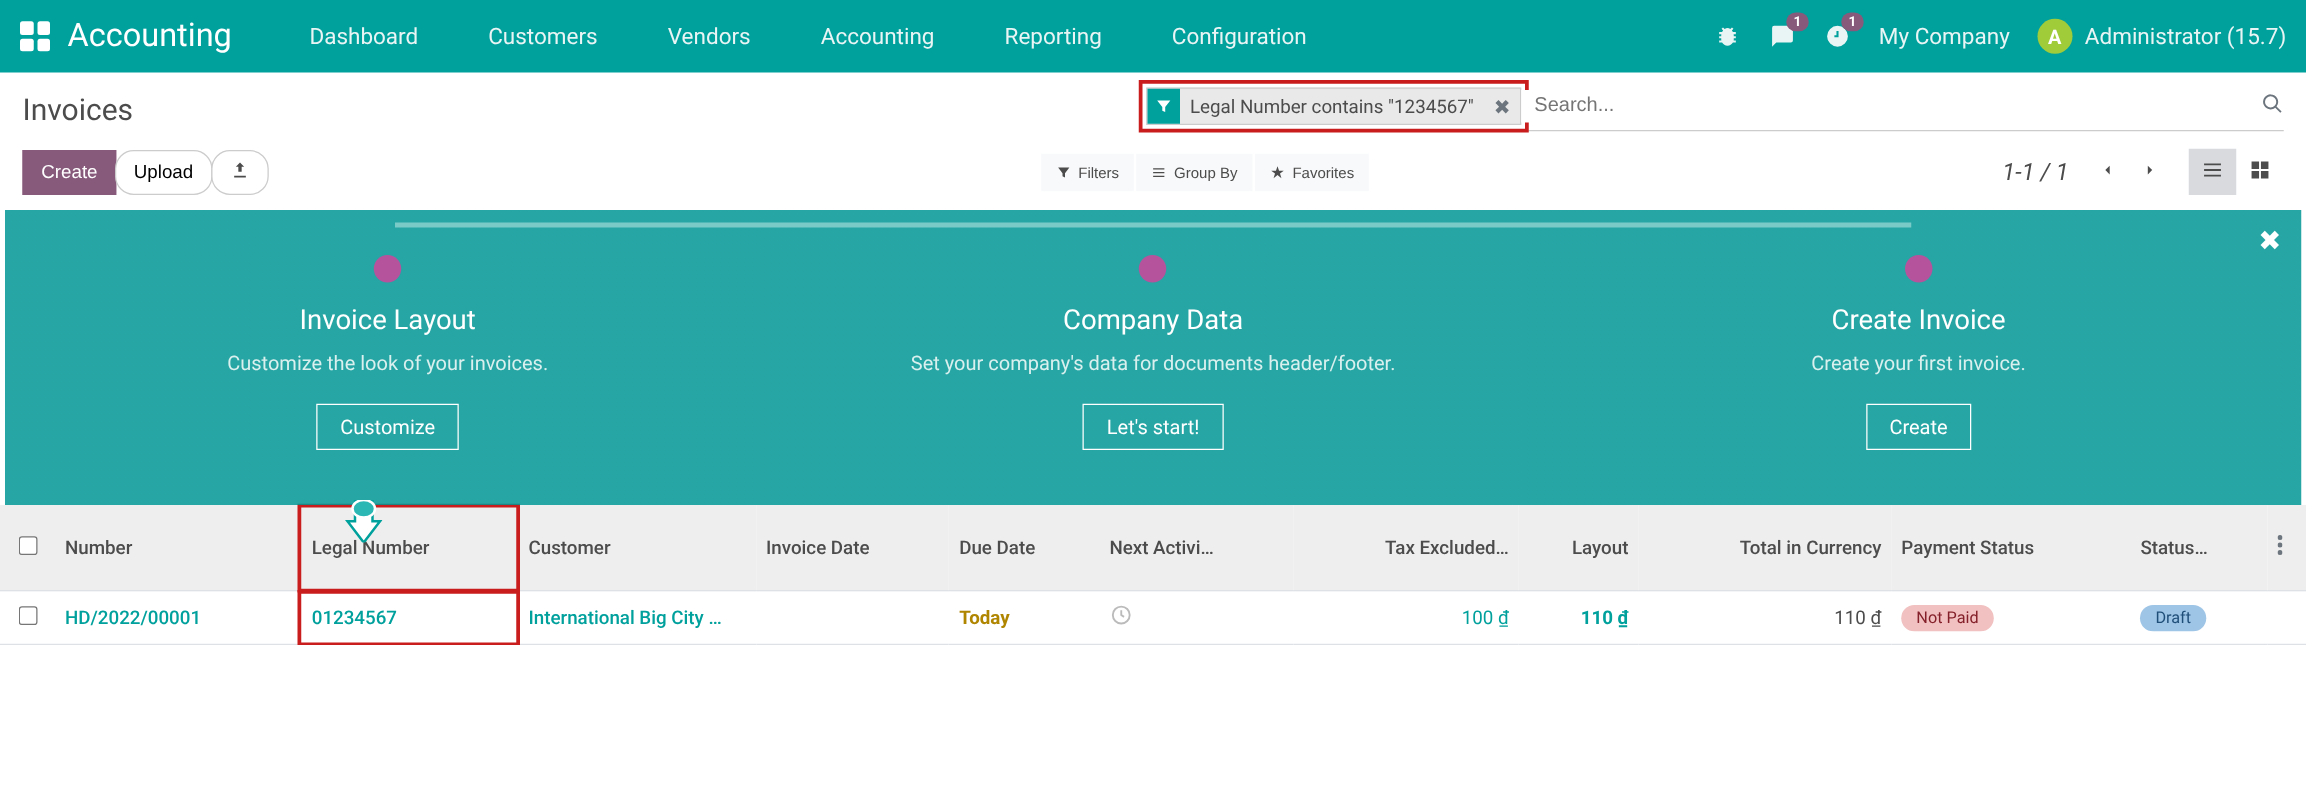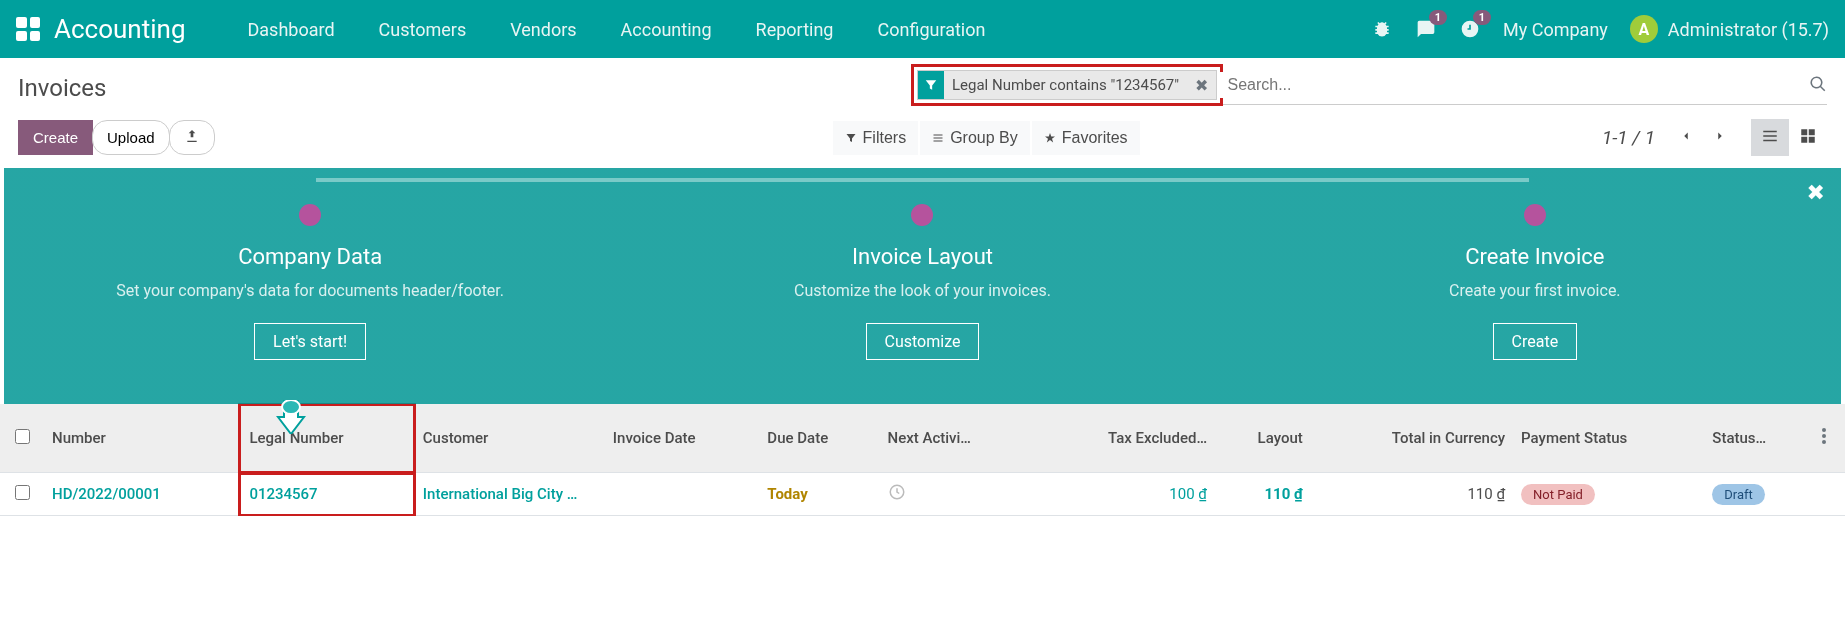--- a/index.html
+++ b/index.html
@@ -3,21 +3,21 @@
 <meta charset="utf-8">
 <style>
 * { margin: 0; padding: 0; box-sizing: border-box; }
 body { font-family: -apple-system, BlinkMacSystemFont, "Segoe UI", Roboto, sans-serif; font-size: 14px; color: #4c4c4c; background: #fff; width: 1845px; }
 
 
 .navbar { background: #00a09d; height: 58px; display: flex; align-items: center; padding: 0 16px; color: #fff; }
 .navbar-apps { width: 24px; height: 24px; margin-right: 14px; display: grid; grid-template-columns: 1fr 1fr; grid-template-rows: 1fr 1fr; gap: 3px; }
 .navbar-apps span { background: #fff; border-radius: 2px; }
 .navbar-title { font-size: 26px; font-weight: 400; margin-right: 40px; }
-.navbar-menu { display: flex; gap: 0; }
+.navbar-menu { display: flex; gap: 12px; }
 .navbar-menu-item { font-size: 18px; padding: 0 22px; color: #e8f5f4; cursor: pointer; }
 .navbar-spacer { flex: 1; }
 .navbar-right { display: flex; align-items: center; gap: 22px; }
 .navbar-icon { position: relative; width: 22px; height: 22px; display: flex; align-items: center; justify-content: center; }
 .navbar-icon svg { width: 20px; height: 20px; fill: #e8f5f4; }
 .badge { position: absolute; top: -8px; right: -10px; background: #875a7b; color: #fff; font-size: 11px; padding: 1px 6px; border-radius: 10px; font-weight: bold; }
 .navbar-company { font-size: 18px; color: #e8f5f4; }
 .navbar-user { display: flex; align-items: center; gap: 10px; font-size: 18px; color: #e8f5f4; }
 .avatar { width: 28px; height: 28px; border-radius: 50%; background: #a0cc3a; display: flex; align-items: center; justify-content: center; color: #fff; font-weight: bold; font-size: 16px; }
 
@@ -36,21 +36,21 @@
 .search-mag svg { width: 18px; height: 18px; fill: #6c757d; }
 
 .cp-row2 { display: flex; align-items: center; margin-top: 14px; padding-bottom: 12px; }
 .btn { border: 1px solid #ccc; background: #fff; padding: 7px 14px; font-size: 15px; cursor: pointer; }
 .btn-primary { background: #875a7b; color: #fff; border-color: #875a7b; }
 .btn-group { display: flex; }
 .btn-group .btn:not(:first-child) { margin-left: -1px; border-radius: 15px; }
 .upload-icon svg { width: 16px; height: 16px; fill: #4c4c4c; }
 
 .search-options { display: flex; gap: 2px; margin-left: 618px; }
-.so-btn { background: #f8f9fa; border: none; padding: 8px 12px; font-size: 16px; color: #4c4c4c; cursor: pointer; display: flex; align-items: center; gap: 6px; }
+.so-btn { background: #f8f9fa; border: none; padding: 8px 12px; font-size: 12px; color: #4c4c4c; cursor: pointer; display: flex; align-items: center; gap: 6px; }
 .so-btn svg { width: 12px; height: 12px; fill: #4c4c4c; }
 
 .pager-wrap { margin-left: auto; display: flex; align-items: center; gap: 14px; }
 .pager { font-size: 19px; color: #4c4c4c; font-style: italic; }
 .pager-btns { display: flex; }
 .pager-btn { border: none; background: none; padding: 6px 10px; cursor: pointer; }
 .pager-btn svg { width: 14px; height: 14px; fill: #4c4c4c; }
 .view-switch { display: flex; gap: 0; }
 .view-btn { border: none; background: none; padding: 8px 10px; cursor: pointer; }
 .view-btn.active { background: #d8dadd; }
@@ -203,29 +203,29 @@
     </div>
   </div>
 </div>
 
 <div class="onboarding">
   <div class="ob-close">✖</div>
   <div class="ob-line"></div>
   <div class="ob-steps">
     <div class="ob-step">
       <div class="ob-dot"></div>
+      <div class="ob-title">Invoice Layout</div>
+      <div class="ob-desc">Customize the look of your invoices.</div>
+      <div class="ob-btn">Customize</div>
+    </div>
+    <div class="ob-step">
+      <div class="ob-dot"></div>
       <div class="ob-title">Company Data</div>
       <div class="ob-desc">Set your company's data for documents header/footer.</div>
       <div class="ob-btn">Let's start!</div>
-    </div>
-    <div class="ob-step">
-      <div class="ob-dot"></div>
-      <div class="ob-title">Invoice Layout</div>
-      <div class="ob-desc">Customize the look of your invoices.</div>
-      <div class="ob-btn">Customize</div>
     </div>
     <div class="ob-step">
       <div class="ob-dot"></div>
       <div class="ob-title">Create Invoice</div>
       <div class="ob-desc">Create your first invoice.</div>
       <div class="ob-btn">Create</div>
     </div>
   </div>
   <div class="ob-pointer">
     <svg viewBox="0 0 30 34">

